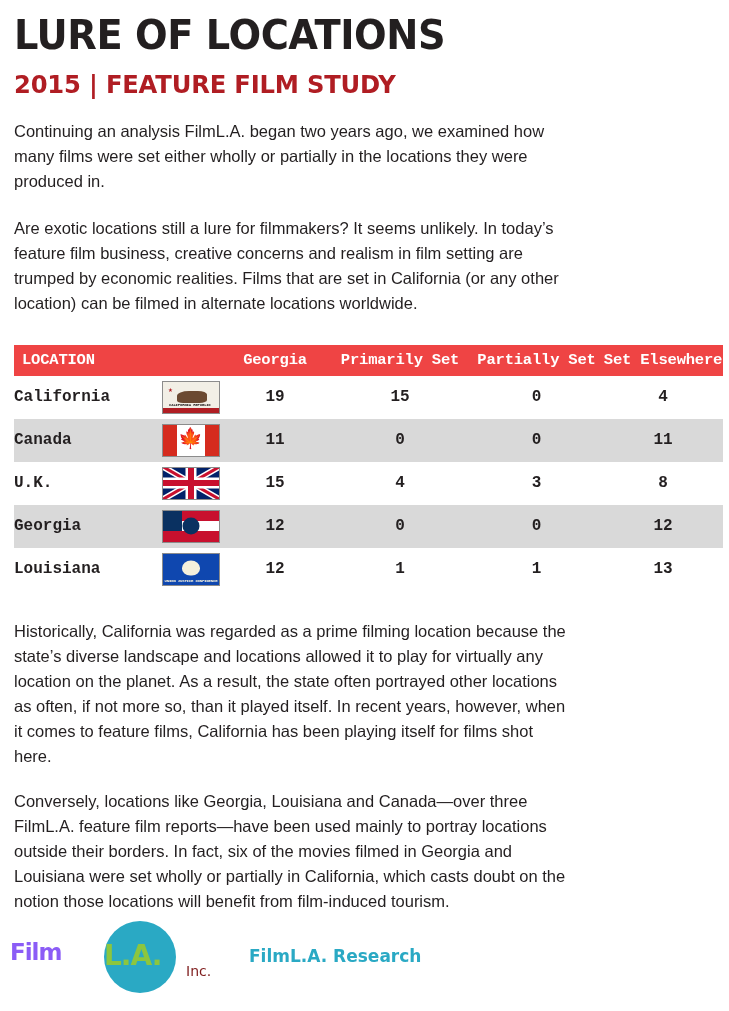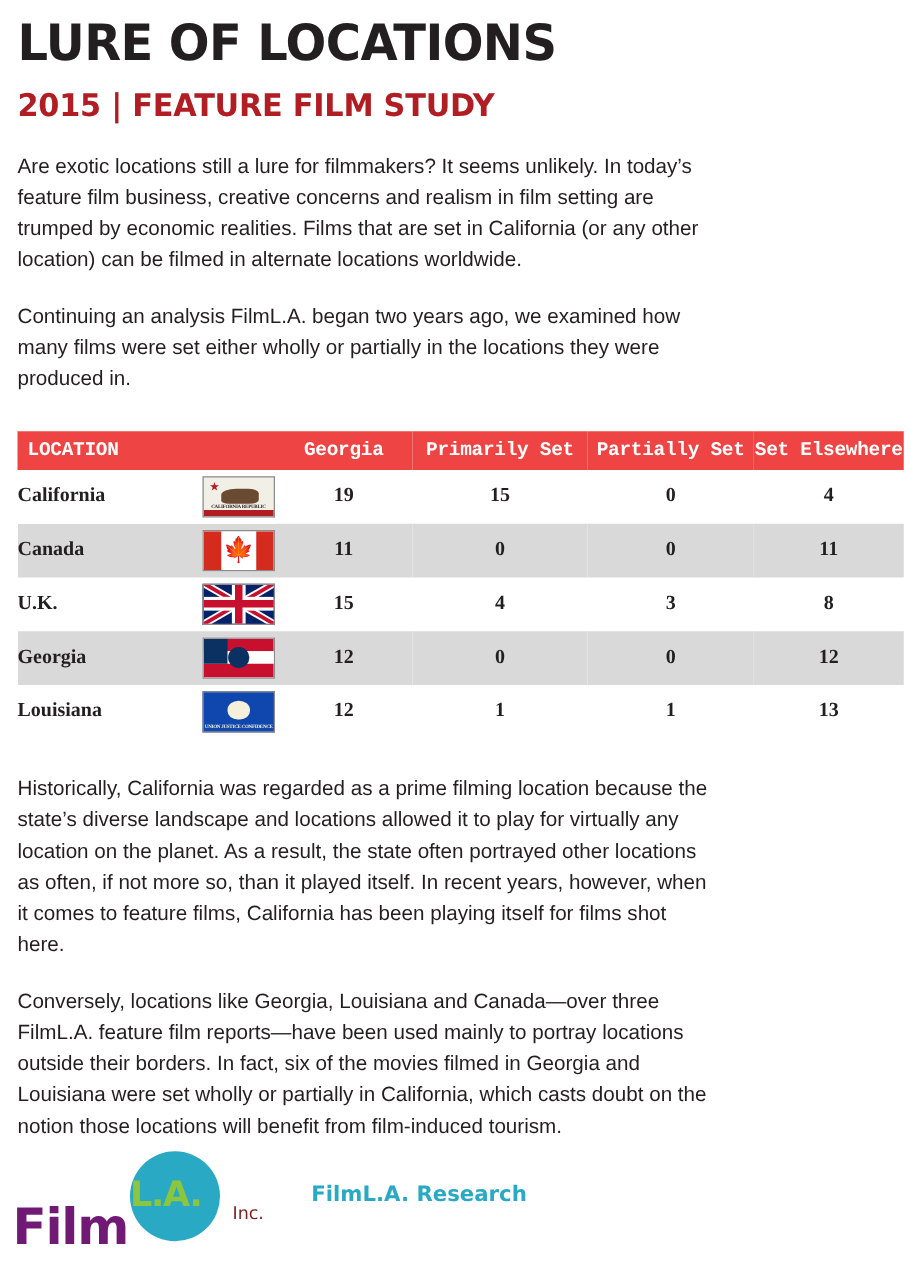--- a/index.html
+++ b/index.html
@@ -71,21 +71,21 @@
     font-size: 15.5px;
     padding: 6px 0 7px 0;
     text-align: center;
     letter-spacing: -0.2px;
   }
   table.data thead th.loc-head {
     text-align: left;
     padding-left: 8px;
   }
   table.data tbody td {
-    font-family: Liberation Serif, serif;
+    font-family: Liberation Mono, monospace;
     font-weight: bold;
     font-size: 16px;
     text-align: center;
     padding: 5px 0 5px 0;
     color: #231f20;
     height: 27px;
   }
   table.data tbody tr.alt td {
     background: #d9d9d9;
     margin-top: 34px;
@@ -203,24 +203,23 @@
     height: 72px;
     border-radius: 50%;
     background: #2aa9c4;
   }
   .logo-film {
     position: absolute;
     left: 2px;
     top: 18px;
     font-family: "DejaVu Sans", sans-serif;
     font-weight: bold;
-    font-size: 40px;
-    color: #701a75;
+    font-size: 23px;
+    color: #8b5cf6;
     letter-spacing: -1px;
-    margin-top: 20px;
   }
   .logo-la {
     position: absolute;
     left: 96px;
     top: 18px;
     font-family: "DejaVu Sans", sans-serif;
     font-weight: bold;
     font-size: 28px;
     color: #8cc63e;
     letter-spacing: -1px;
@@ -243,22 +242,22 @@
   }
 </style>
 </head>
 <body>
 
 <div class="page">
 
   <h1 class="title">LURE OF LOCATIONS</h1>
   <h2 class="subtitle">2015 | FEATURE FILM STUDY</h2>
 
+  <p class="para para-2">Continuing an analysis FilmL.A. began two years ago, we examined how many films were set either wholly or partially in the locations they were produced in.</p>
   <p class="para para-1">Are exotic locations still a lure for filmmakers? It seems unlikely. In today’s feature film business, creative concerns and realism in film setting are trumped by economic realities. Films that are set in California (or any other location) can be filmed in alternate locations worldwide.</p>
-  <p class="para para-2">Continuing an analysis FilmL.A. began two years ago, we examined how many films were set either wholly or partially in the locations they were produced in.</p>
 
   <div class="table-wrap">
     <table class="data">
       <thead>
         <tr>
           <th class="loc-head" style="width:198px;">LOCATION</th>
           <th style="width:110px;">Georgia</th>
           <th style="width:140px;">Primarily Set</th>
           <th style="width:133px;">Partially Set</th>
           <th style="width:120px;">Set Elsewhere</th>

